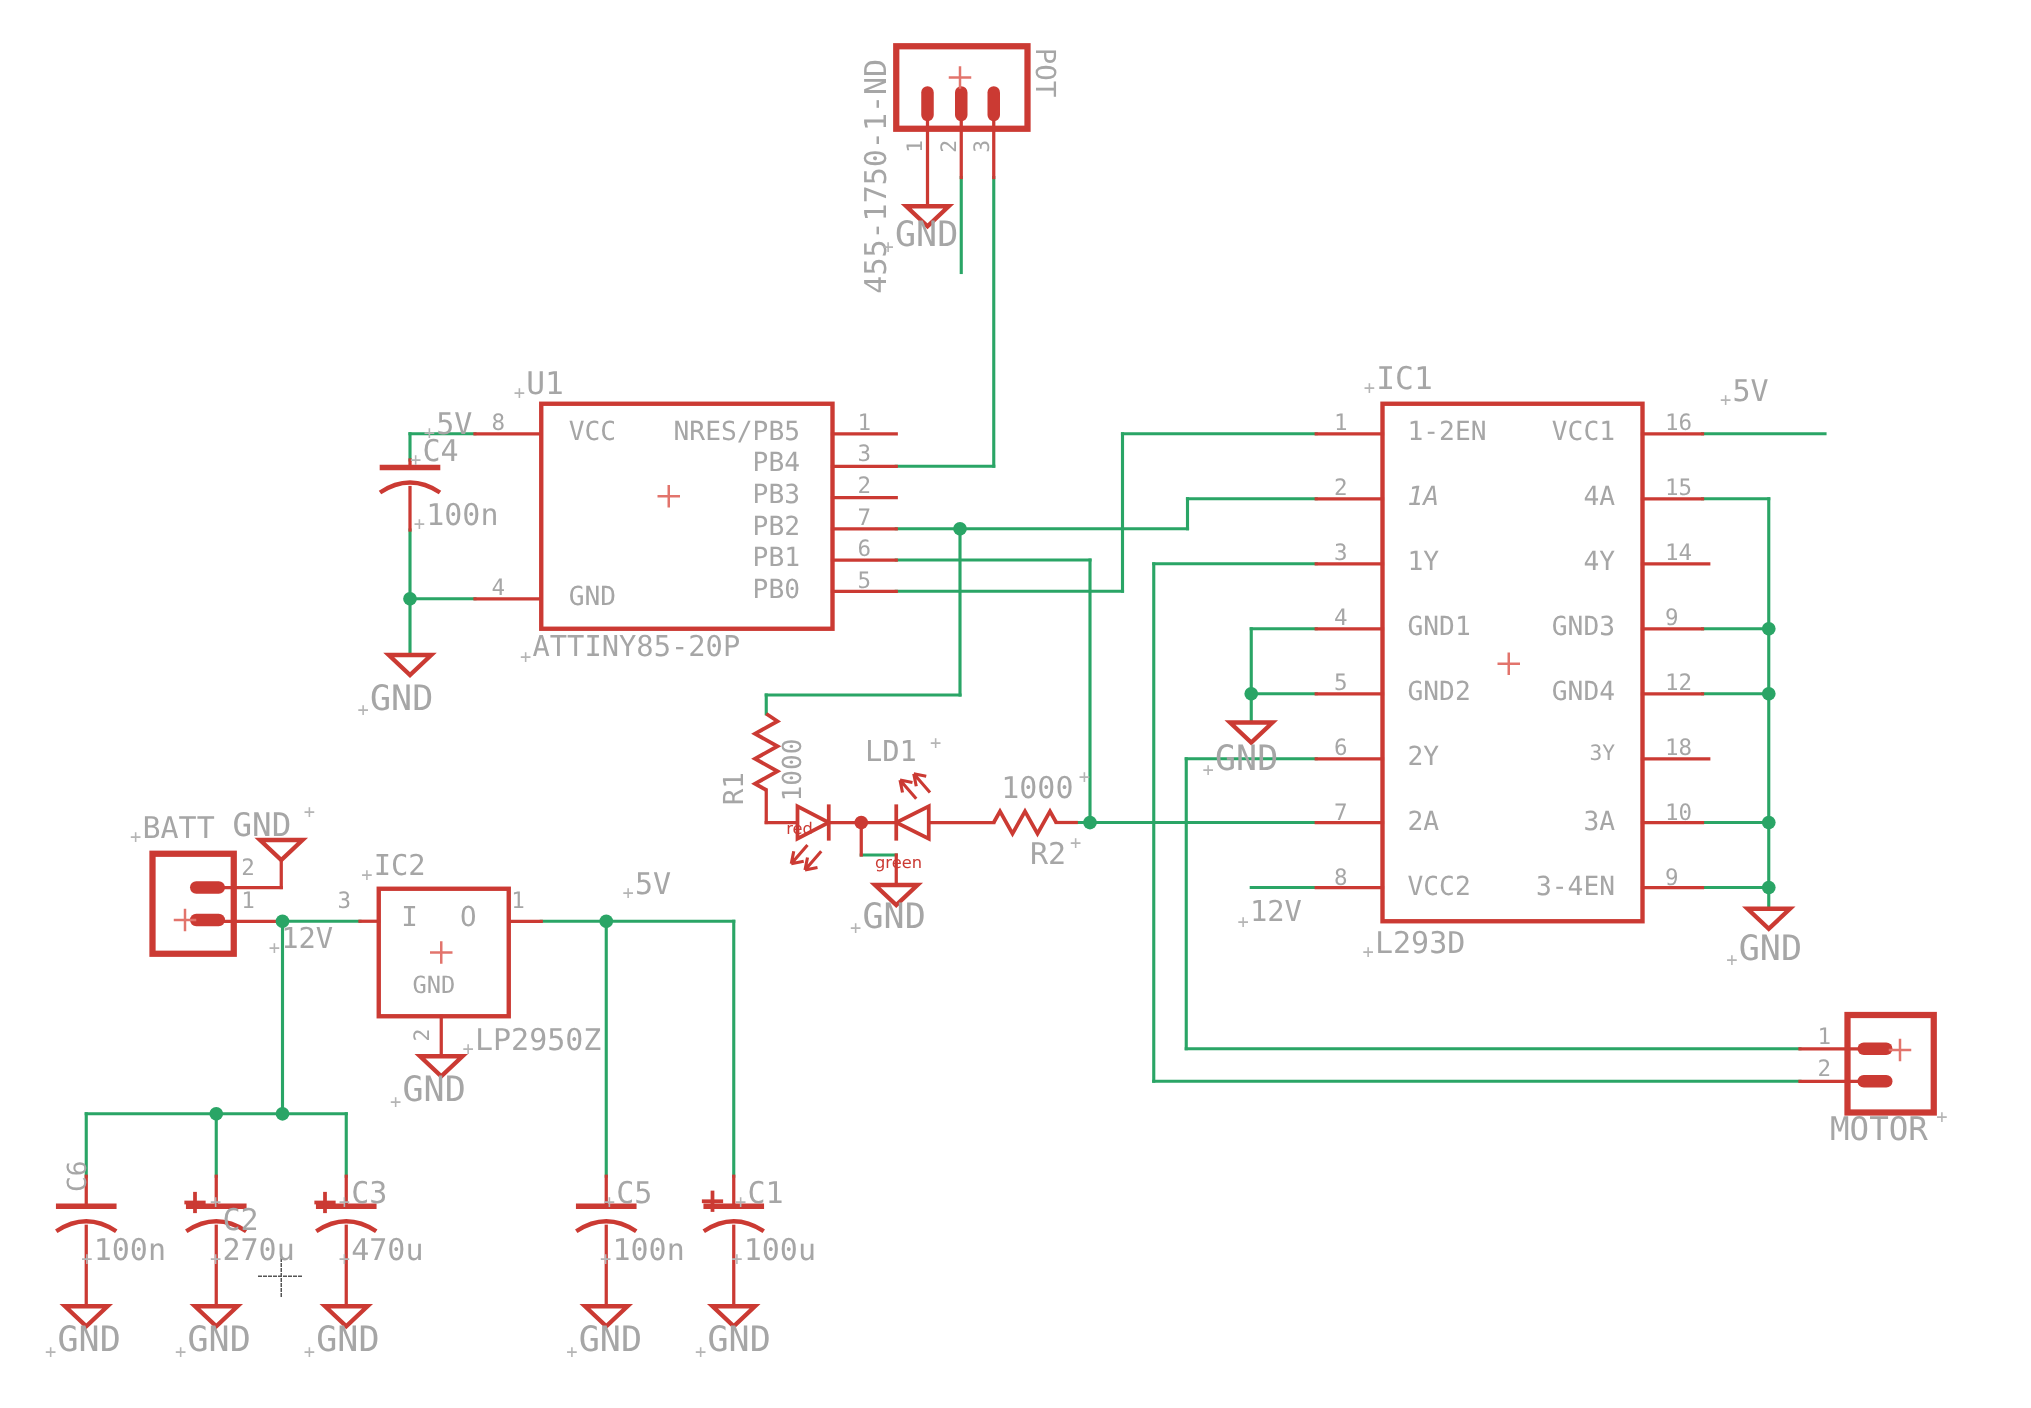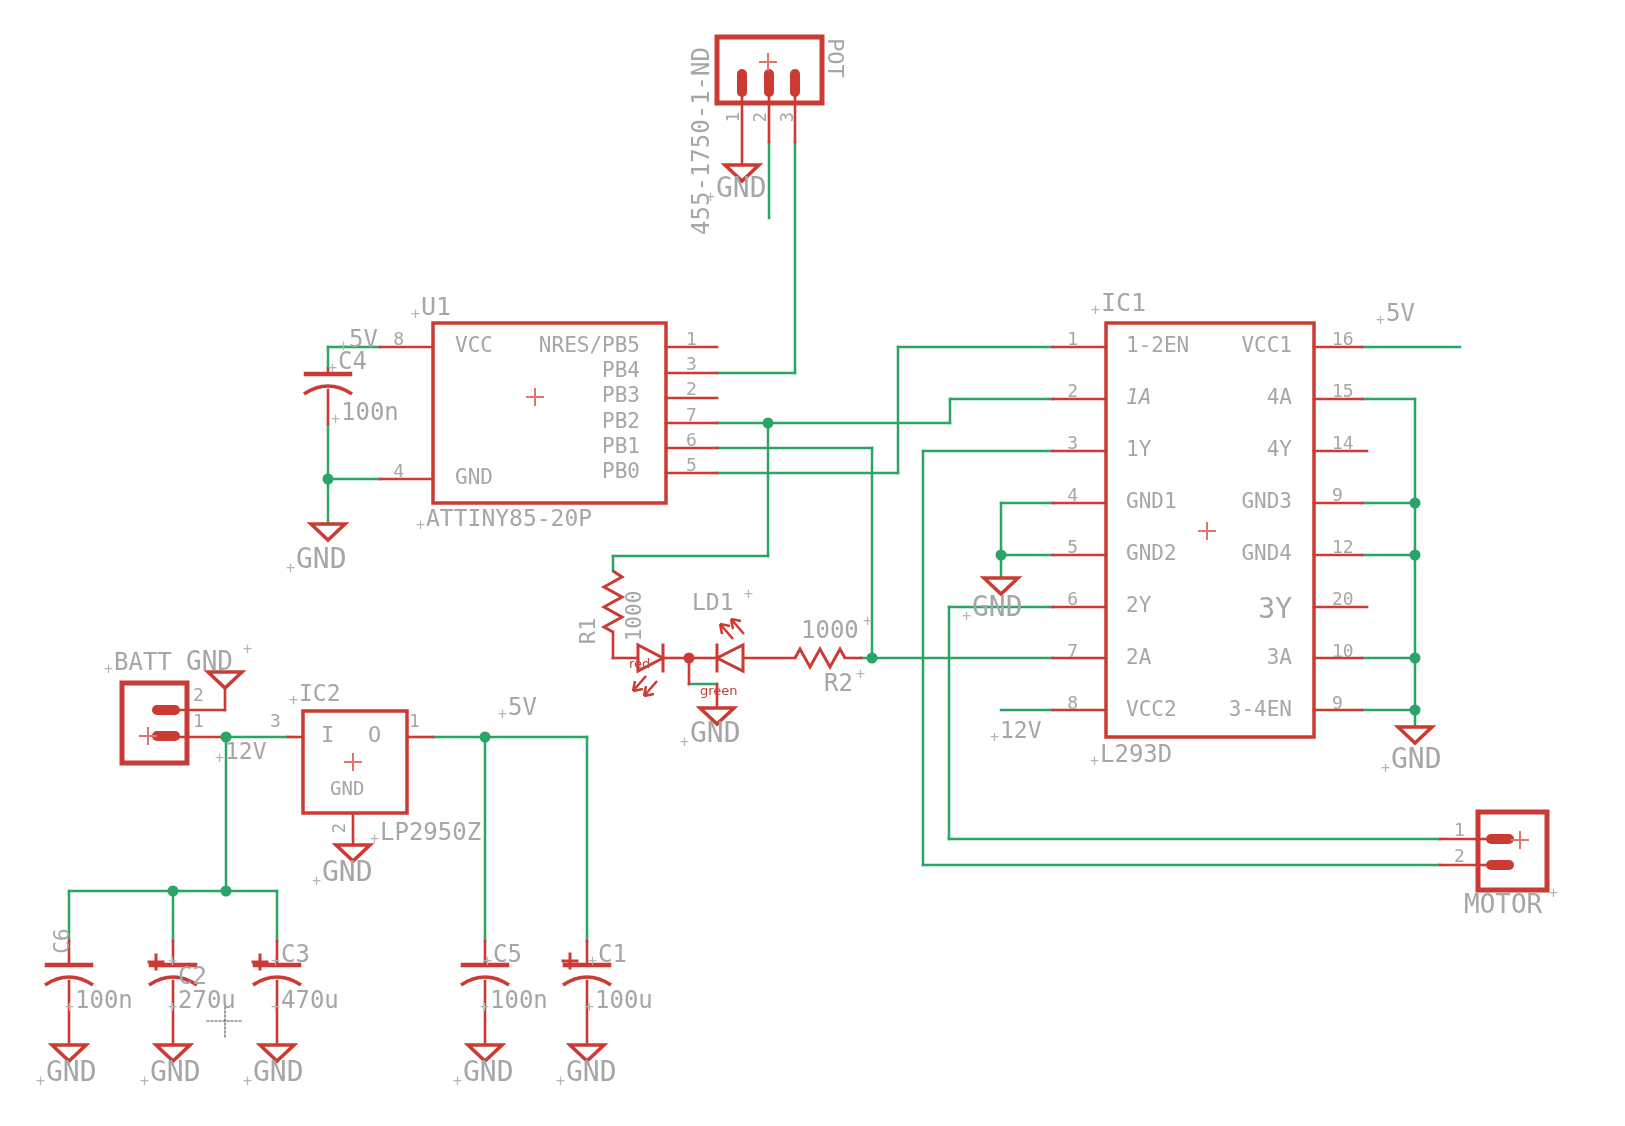--- a/index.html
+++ b/index.html
@@ -252,22 +252,22 @@
     <div class="lbl" style="font-size: 21px; left: 1126px; top: 491px;">GND1</div>
     <div class="lbl" style="font-size: 18px; left: 1078px; top: 486px; transform: translateX(-100%);">4</div>
     <div class="lbl" style="font-size: 21px; left: 1292px; top: 491px; transform: translateX(-100%);">GND3</div>
     <div class="lbl" style="font-size: 18px; left: 1332px; top: 486px;">9</div>
     <div class="lbl" style="font-size: 21px; left: 1126px; top: 543px;">GND2</div>
     <div class="lbl" style="font-size: 18px; left: 1078px; top: 538px; transform: translateX(-100%);">5</div>
     <div class="lbl" style="font-size: 21px; left: 1292px; top: 543px; transform: translateX(-100%);">GND4</div>
     <div class="lbl" style="font-size: 18px; left: 1332px; top: 538px;">12</div>
     <div class="lbl" style="font-size: 21px; left: 1126px; top: 595px;">2Y</div>
     <div class="lbl" style="font-size: 18px; left: 1078px; top: 590px; transform: translateX(-100%);">6</div>
-    <div class="lbl" style="font-size: 28px; left: 1292px; top: 595px; transform: translateX(-100%); text-align: center;">3Y</div>
-    <div class="lbl" style="font-size: 18px; left: 1332px; top: 590px;">20</div>
+    <div class="lbl" style="font-size: 17px; left: 1292px; top: 595px; transform: translateX(-100%); text-align: center;">3Y</div>
+    <div class="lbl" style="font-size: 18px; left: 1332px; top: 590px;">18</div>
     <div class="lbl" style="font-size: 21px; left: 1126px; top: 647px;">2A</div>
     <div class="lbl" style="font-size: 18px; left: 1078px; top: 642px; transform: translateX(-100%);">7</div>
     <div class="lbl" style="font-size: 21px; left: 1292px; top: 647px; transform: translateX(-100%);">3A</div>
     <div class="lbl" style="font-size: 18px; left: 1332px; top: 642px;">10</div>
     <div class="lbl" style="font-size: 21px; left: 1126px; top: 699px;">VCC2</div>
     <div class="lbl" style="font-size: 18px; left: 1078px; top: 694px; transform: translateX(-100%);">8</div>
     <div class="lbl" style="font-size: 21px; left: 1292px; top: 699px; transform: translateX(-100%);">3-4EN</div>
     <div class="lbl" style="font-size: 18px; left: 1332px; top: 694px;">9</div>
     <div class="lbl" style="font-size: 24px; left: 1386px; top: 301px;">5V</div>
     <div class="org" style="left: 1376px; top: 313px;">+</div>

